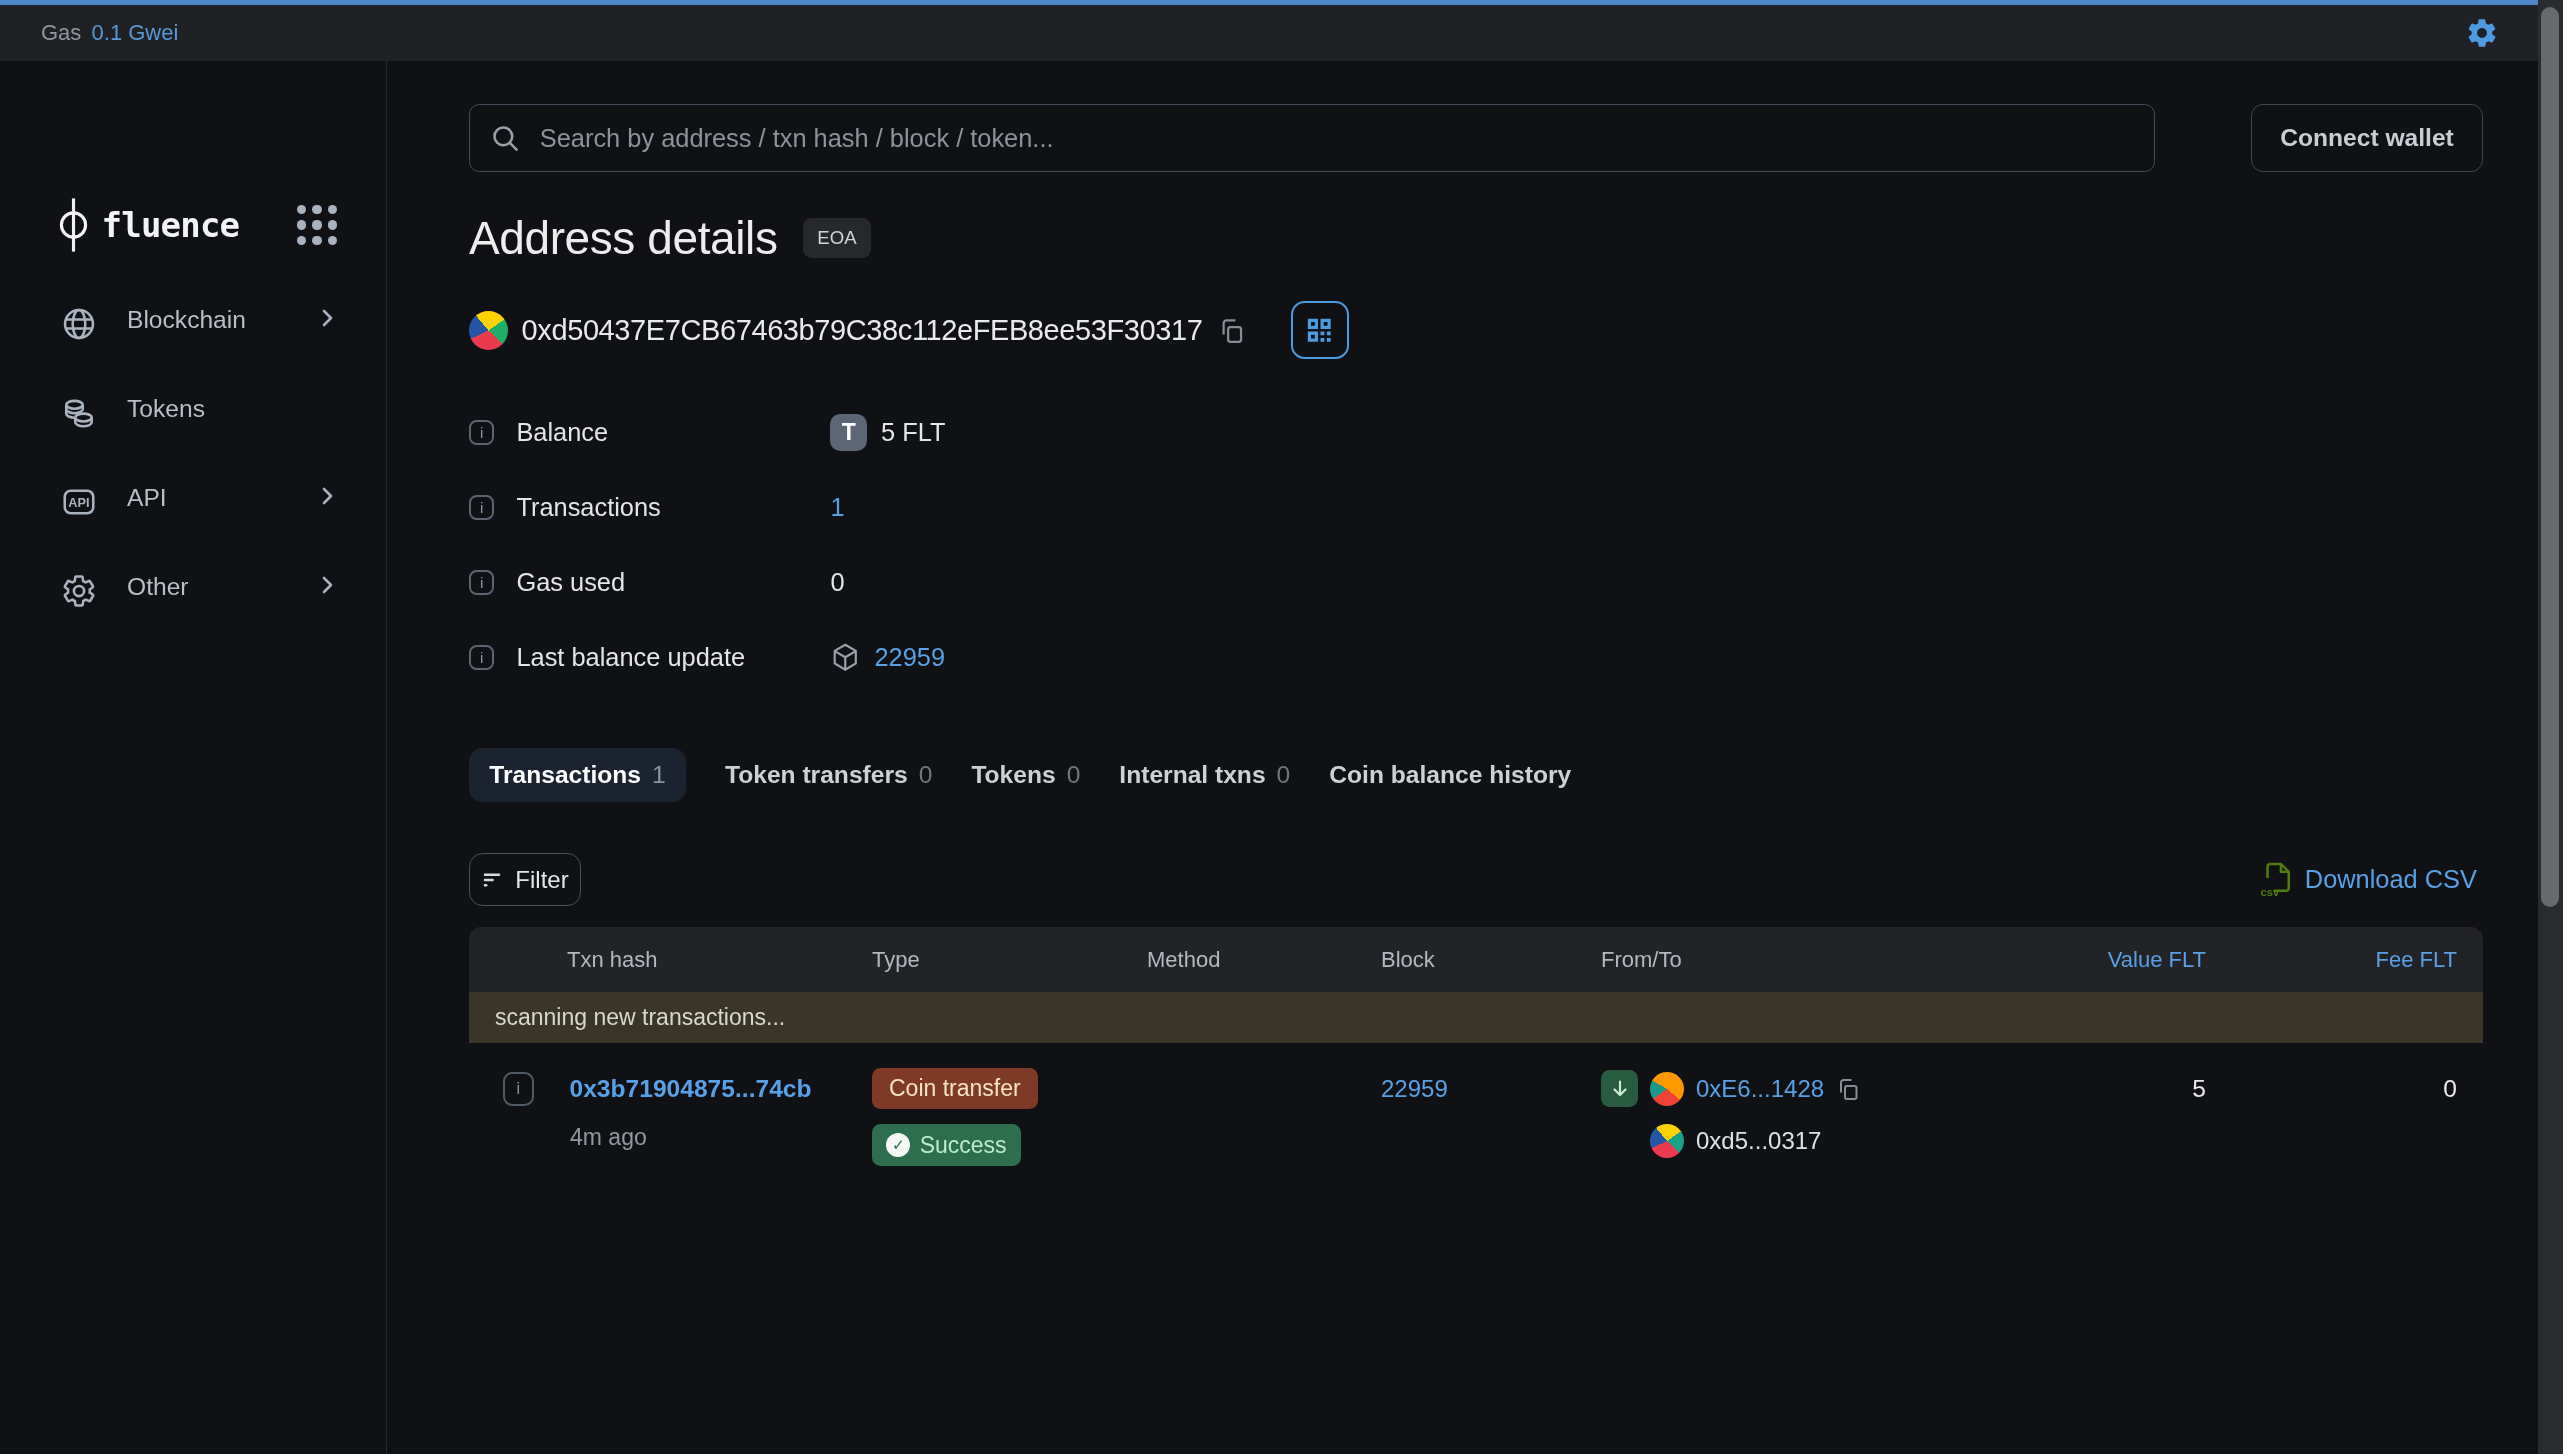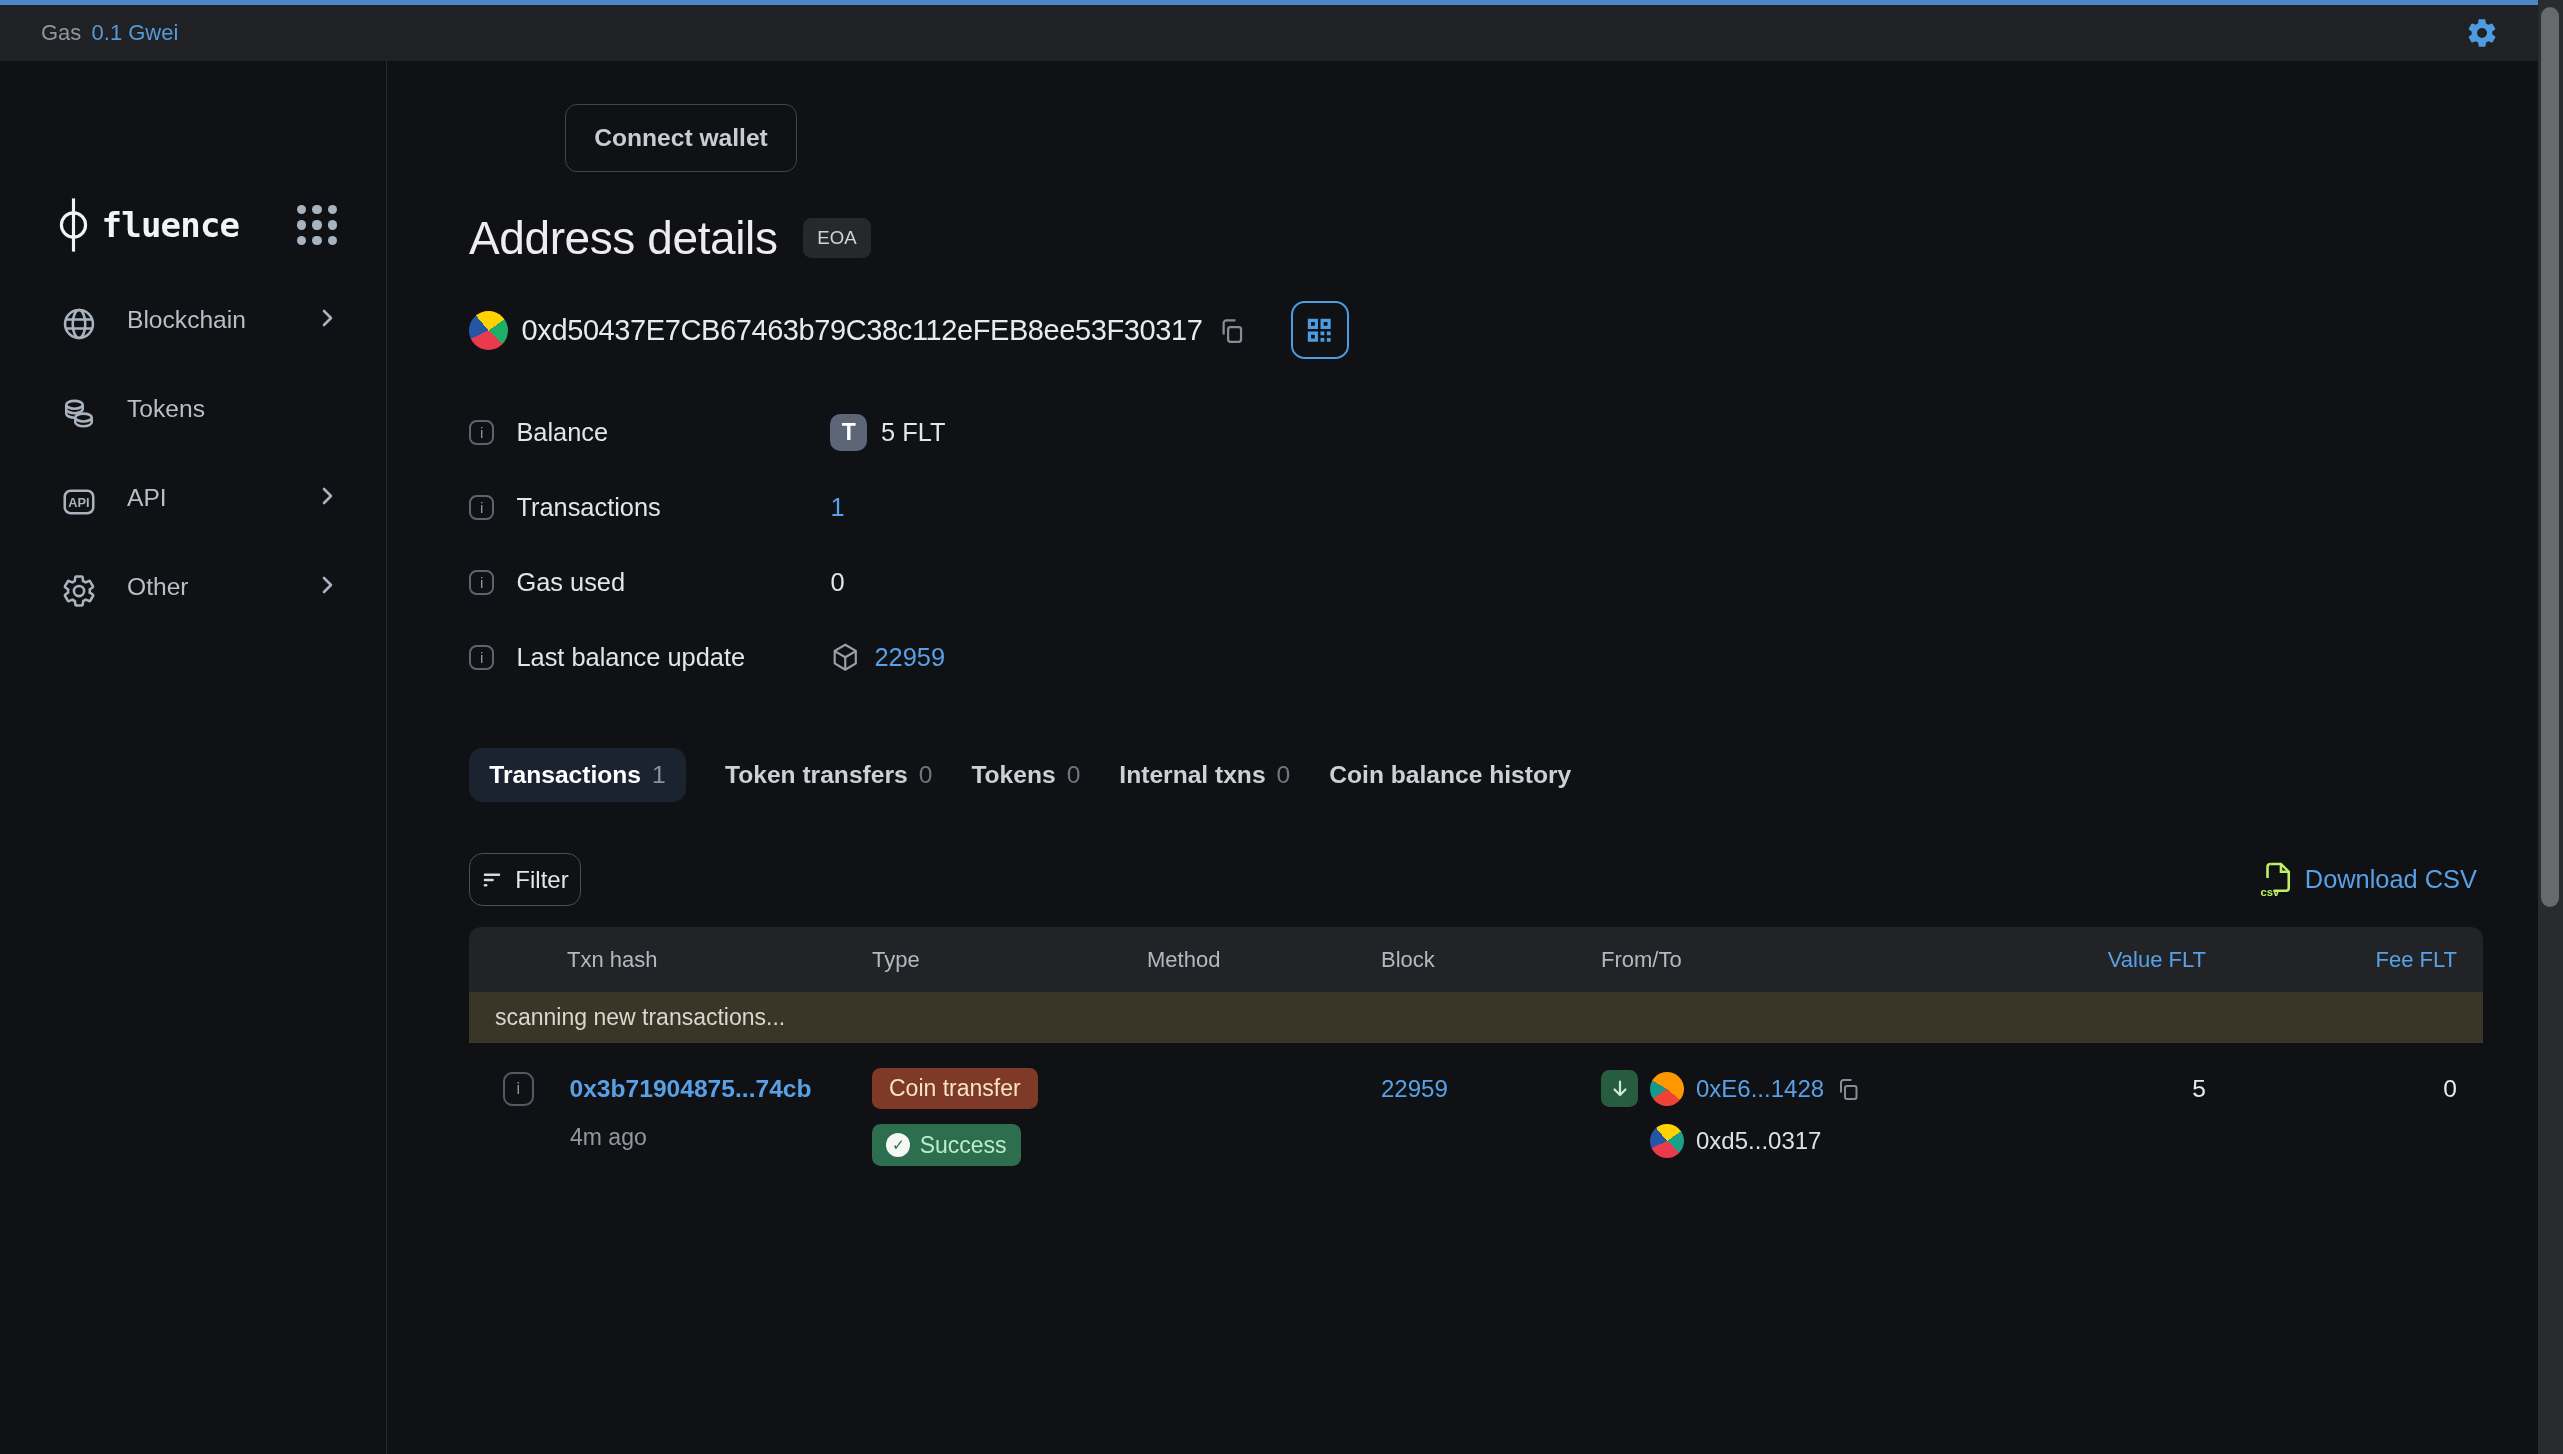--- a/index.html
+++ b/index.html
@@ -73,21 +73,21 @@
   .tab.active{background:#1c2330;border-radius:13.6px;padding:0 20.3px;color:#fff;}
   .tab.active .count{color:#8b93a3;}
 
   .toolbar{margin-top:51px;display:flex;align-items:center;}
   .filter-btn{width:112px;height:53px;box-sizing:border-box;border:1.7px solid #49505e;border-radius:13.6px;
               background:transparent;display:flex;align-items:center;justify-content:center;gap:12px;
               font-size:24px;color:#e3e5e7;font-family:inherit;cursor:pointer;}
   .filter-icon{width:22px;height:22px;color:#d6d9dd;}
   .csv-btn{margin-left:auto;display:flex;align-items:center;gap:12px;color:#58a1e6;font-size:25.4px;
            background:none;border:none;font-family:inherit;cursor:pointer;}
-  .csv-icon{width:34px;height:37px;color:#bef264;}
+  .csv-icon{width:34px;height:37px;color:#4d7c0f;}
 
   
   .table{margin-top:21px;}
   .trow{display:grid;grid-template-columns:403px 275px 234px 220px 386px 219px 1fr;}
   .thead{background:#212326;border-radius:12px 12px 0 0;height:65px;align-items:center;
          font-size:22px;color:#b3b9c1;}
   .thead .c1{padding-left:98px;}
   .col-right{text-align:right;}
   .thead .c7{padding-right:26px;}
   .scan-row{height:51px;background:#3a3527;display:flex;align-items:center;padding-left:26px;
@@ -220,20 +220,29 @@
             <svg viewBox="0 0 24 24" width="24" height="24" fill="none" stroke="currentColor" stroke-width="2.6" stroke-linecap="round" stroke-linejoin="round">
                 <path d="M9 5l7 7-7 7"></path>
               </svg>
           </span>
         </div>
       </nav>
     </aside>
 
     <main class="main">
       <div class="search-row">
+        <div class="search-box">
+          <span class="search-icon">
+            <svg viewBox="0 0 24 24" width="30.5" height="30.5" fill="none" stroke="currentColor" stroke-width="2">
+                <circle cx="10.5" cy="10.5" r="7"></circle>
+                <line x1="15.8" y1="15.8" x2="21.5" y2="21.5"></line>
+              </svg>
+          </span>
+          <input class="search-input" type="text" placeholder="Search by address / txn hash / block / token..." style="">
+        </div>
         <button class="connect-btn">Connect wallet</button>
       </div>
 
       <div class="heading-row">
         <span class="page-title">Address details</span>
         <span class="eoa-badge">EOA</span>
       </div>
 
       <div class="address-row">
         <span class="avatar avatar-main"></span>

